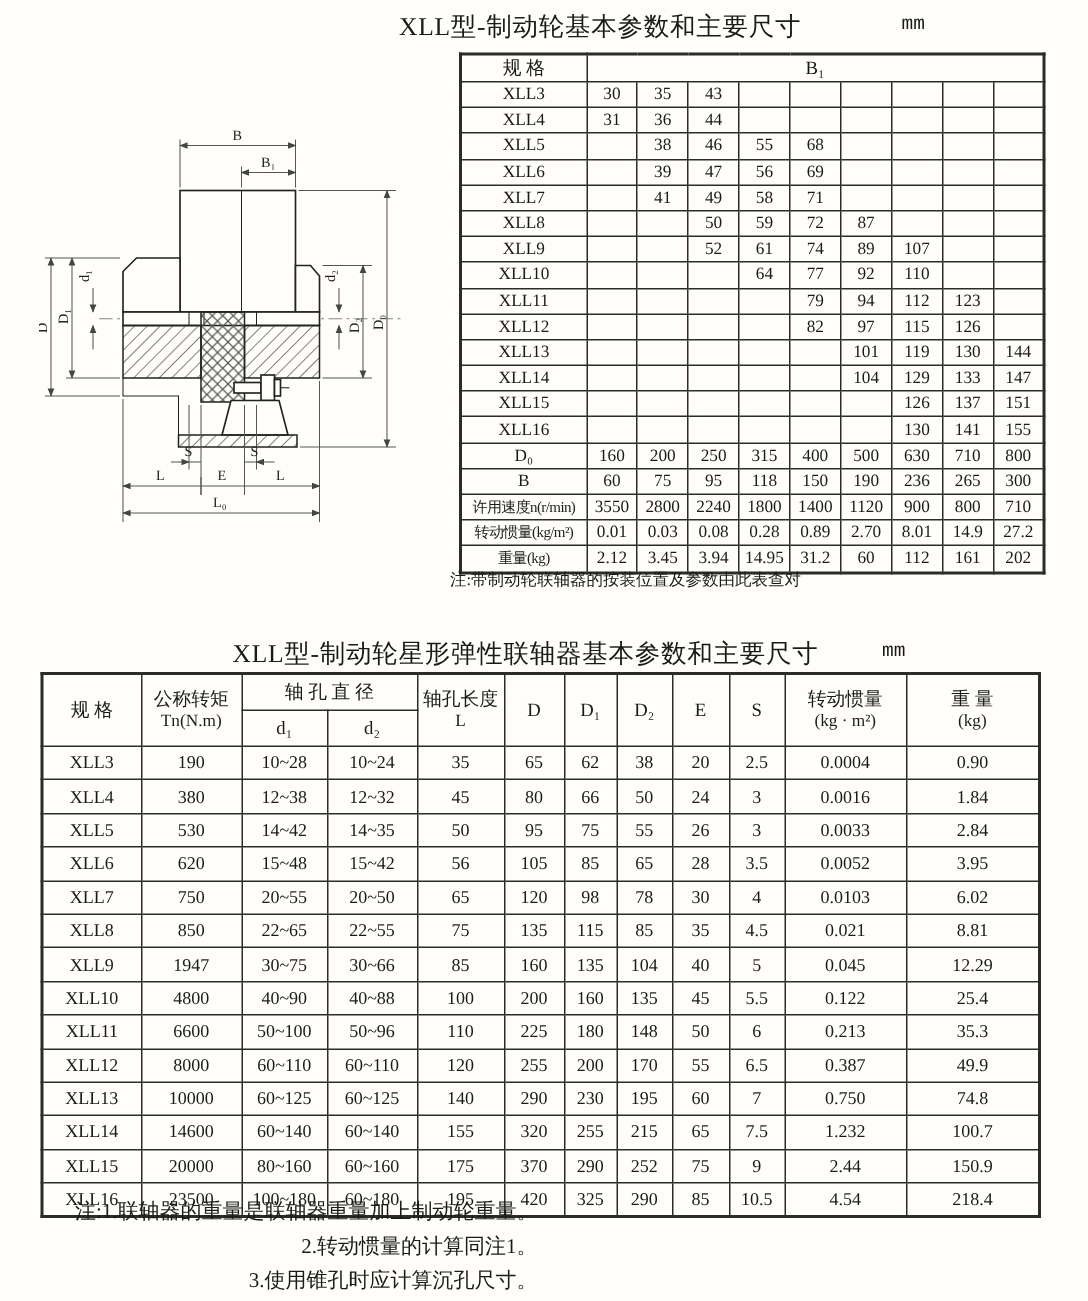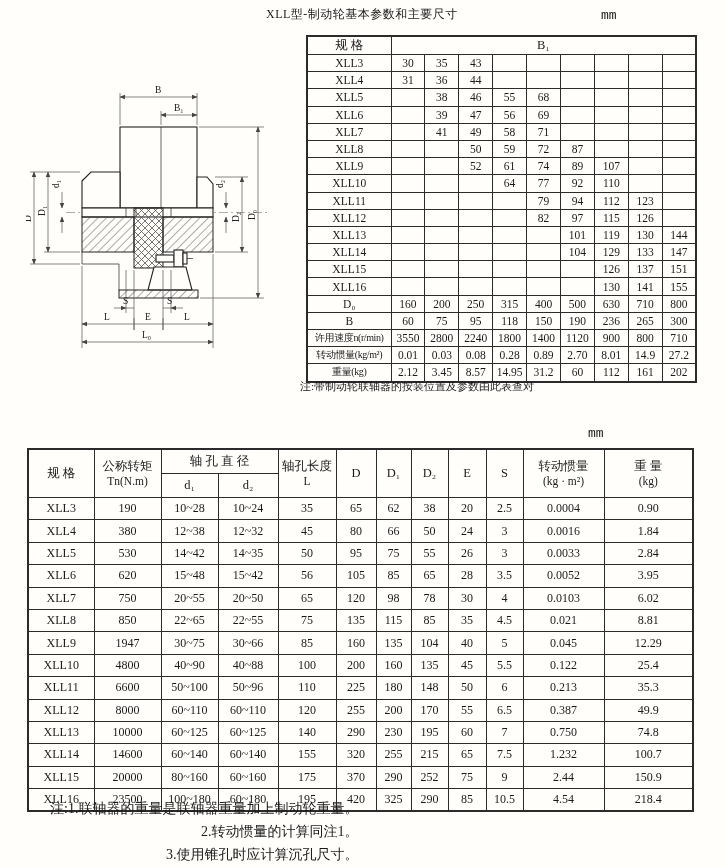--- a/index.html
+++ b/index.html
@@ -6,21 +6,21 @@
   .page{
     position:relative;
     width:725px;height:867px;
     background:#fffefb;
     font-family:"Liberation Serif","DejaVu Serif",serif;
     color:#1a1a1a;
     overflow:hidden;
   }
   .doc-title{
     position:absolute;
-    font-size:12px;
+    font-size:17px;
     letter-spacing:.5px;
     white-space:nowrap;
   }
   .unit{
     position:absolute;
     font-size:13px;
     font-family:Liberation Mono, monospace;
   }
   table{
     border-collapse:collapse;
@@ -396,33 +396,34 @@
           <td>0.89</td>
           <td>2.70</td>
           <td>8.01</td>
           <td>14.9</td>
           <td>27.2</td>
         </tr>
         <tr>
           <td class="rowlabel small">重量(kg)</td>
           <td>2.12</td>
           <td>3.45</td>
-          <td>8.57</td>
+          <td>3.94</td>
           <td>14.95</td>
           <td>31.2</td>
           <td>60</td>
           <td>112</td>
           <td>161</td>
           <td>202</td>
         </tr>
       </tbody>
   </table>
 
   <div class="note1">注:带制动轮联轴器的按装位置及参数由此表查对</div>
 
+  <div class="doc-title" style="left:155px;top:424px;">XLL型-制动轮星形弹性联轴器基本参数和主要尺寸</div>
   <div class="unit" style="left:588px;top:426px;">mm</div>
 
   <table class="t2">
     <colgroup>
       <col style="width:66px">
         <col style="width:67px">
         <col style="width:57px">
       <col style="width:60px">
         <col style="width:58px">
         <col style="width:40px">

